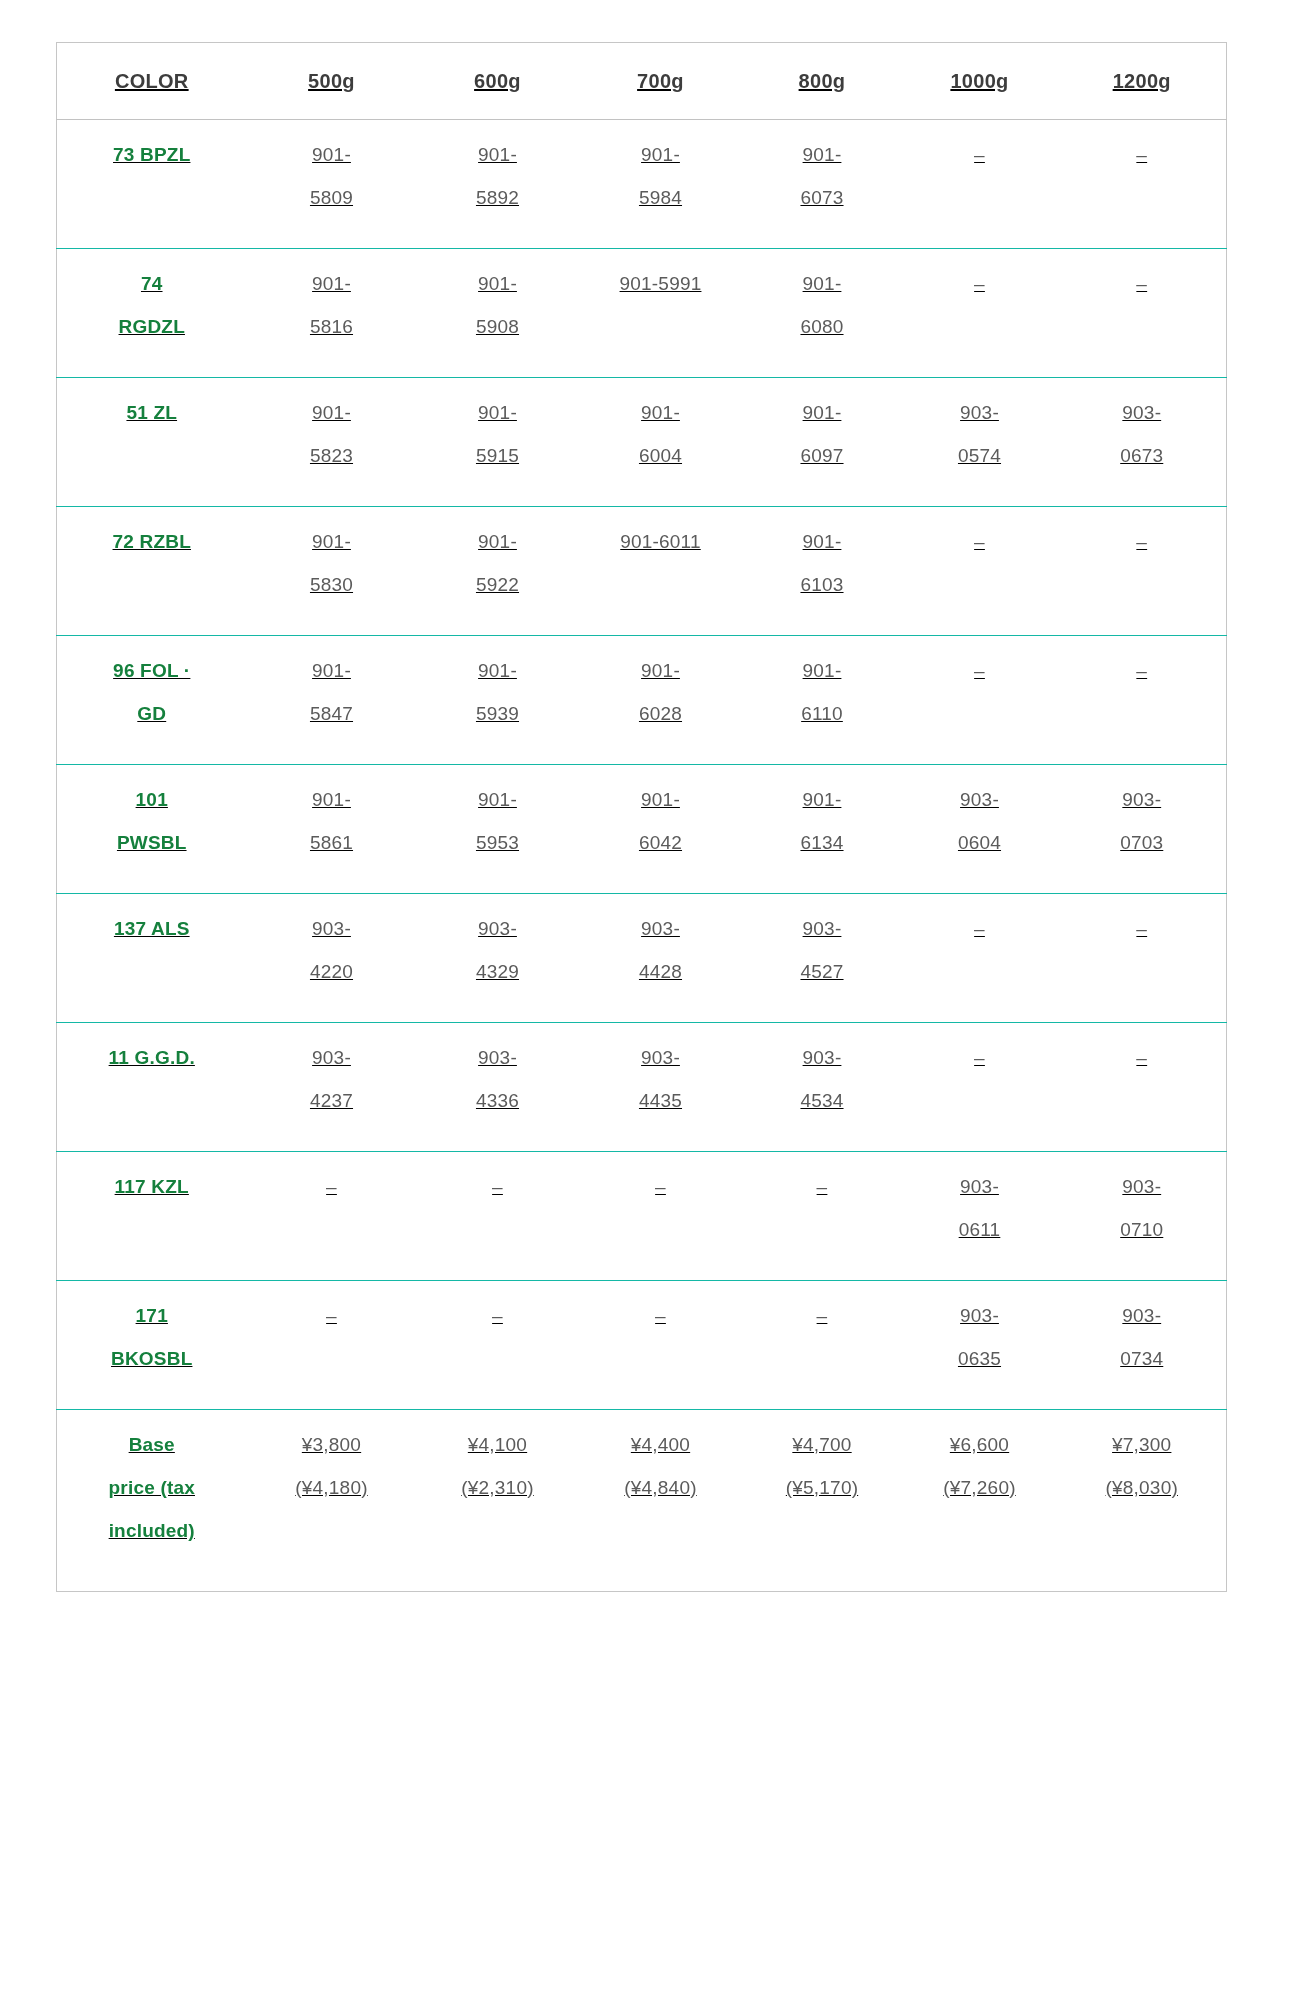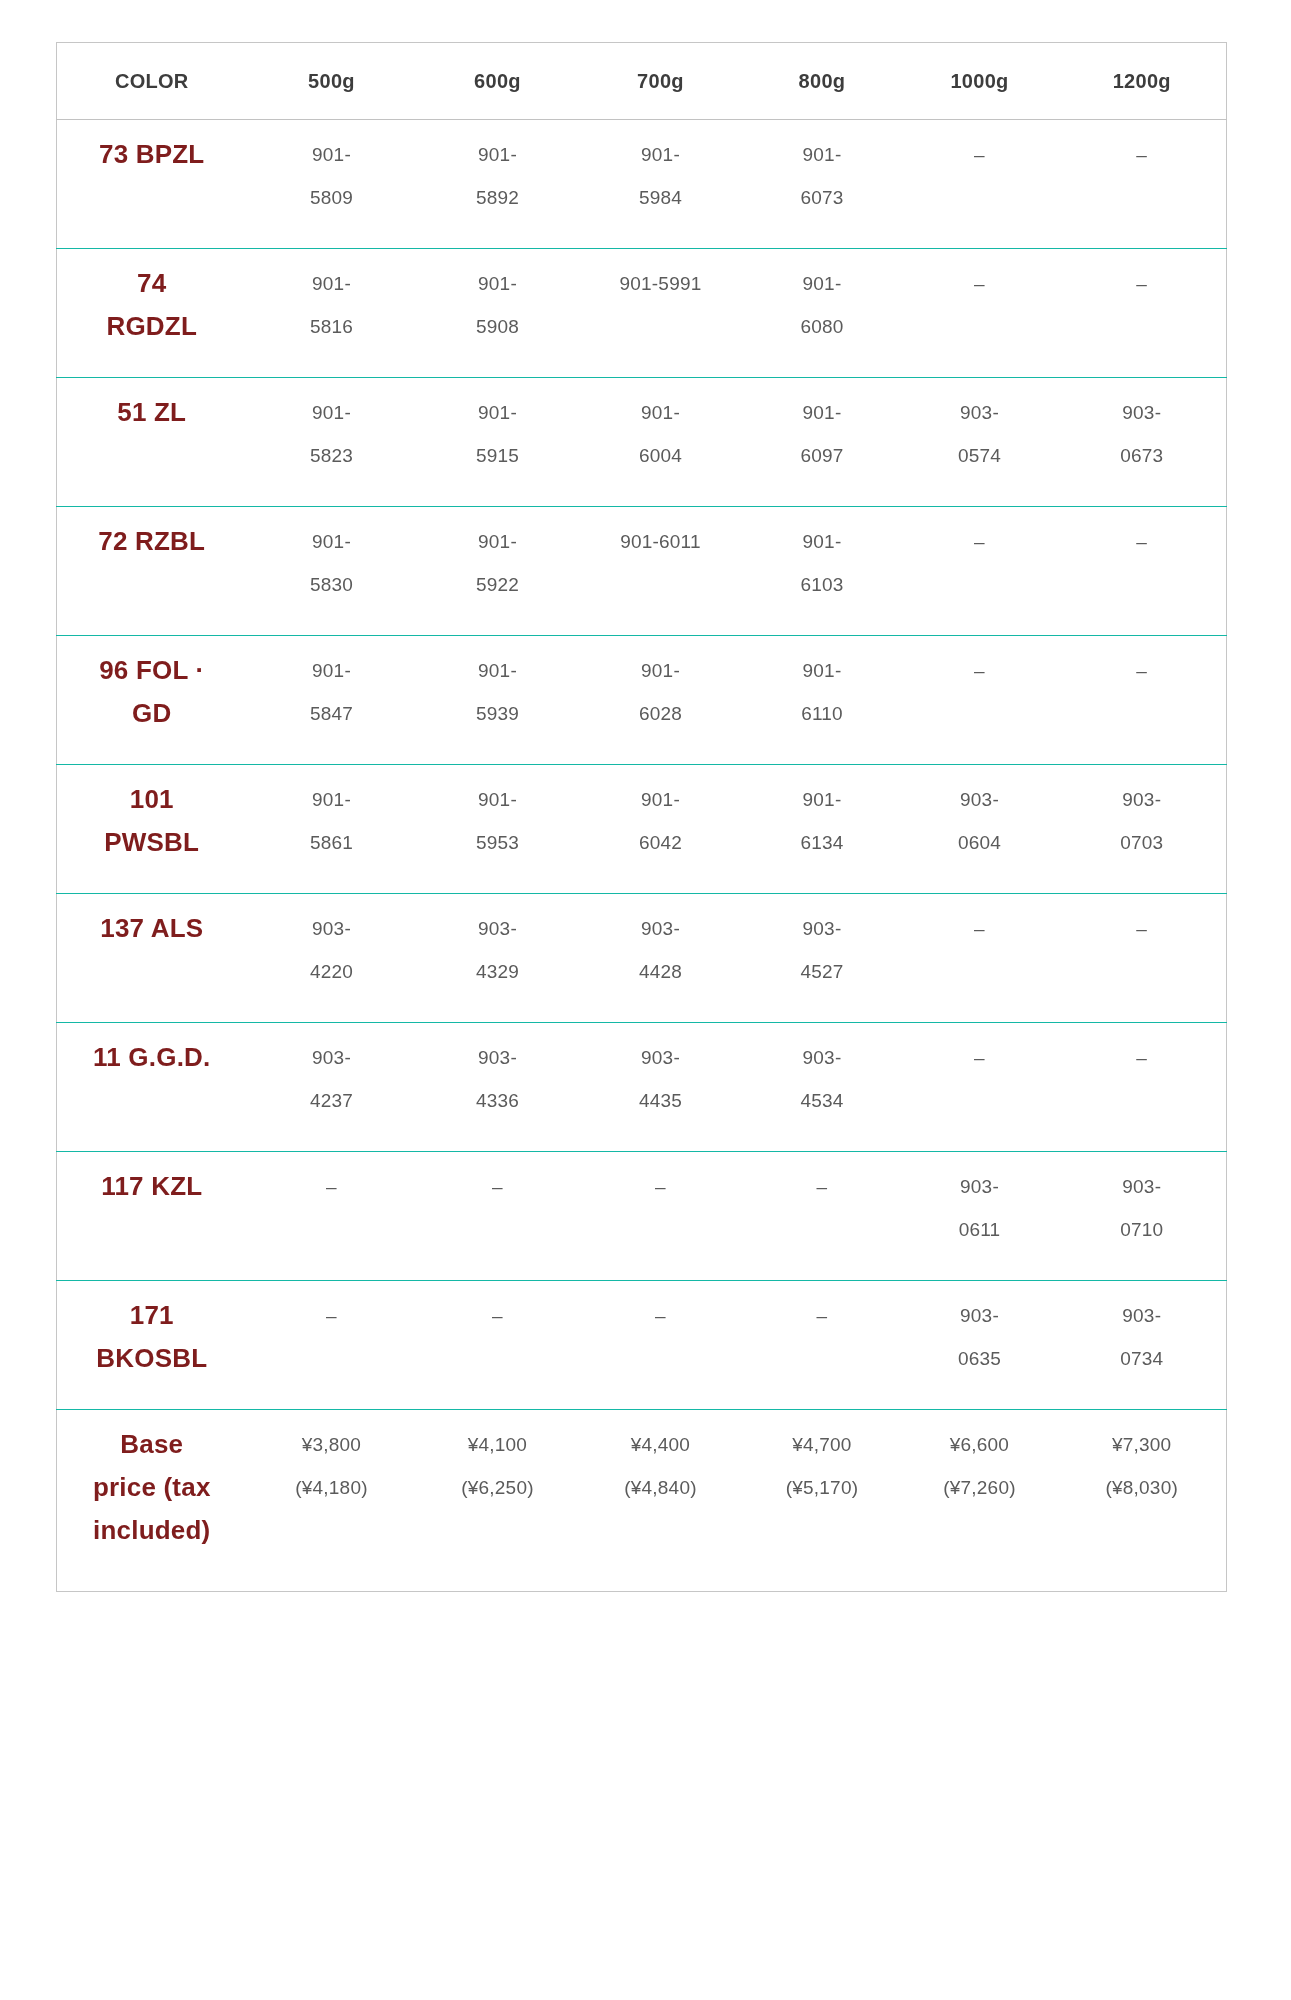--- a/index.html
+++ b/index.html
@@ -15,20 +15,21 @@
   }
   .table-wrap {
     padding: 42px 0 0 56px;
   }
   table.product-table {
     width: 1170px;
     border-collapse: collapse;
     table-layout: fixed;
     background: #ffffff;
     border: 1px solid #c6c6c6;
+    text-decoration: underline;
   }
   table.product-table col.col-color  { width: 190px; }
   table.product-table col.col-500g   { width: 170px; }
   table.product-table col.col-600g   { width: 162px; }
   table.product-table col.col-700g   { width: 164px; }
   table.product-table col.col-800g   { width: 159px; }
   table.product-table col.col-1000g  { width: 156px; }
   table.product-table col.col-1200g  { width: 169px; }
 
   th, td {
@@ -46,23 +47,23 @@
     border-bottom: 1px solid #c2c2c2;
   }
   tbody tr {
     border-top: 1px solid #14b8a6;
   }
   tbody tr:first-child {
     border-top: none;
   }
   tbody th.row-label {
     padding: 13px 10px 29px;
-    font-size: 26px;
+    font-size: 19px;
     font-weight: bold;
-    color: #7f1d1d;
+    color: #15803d;
     line-height: 43px;
     letter-spacing: 0.2px;
   }
   tbody td.cell-value {
     padding: 13px 8px 29px;
     font-size: 19px;
     font-weight: normal;
     color: #5b5b5b;
     line-height: 43px;
     letter-spacing: 0.2px;
@@ -230,21 +231,21 @@
           <td class="cell-value">903-
 0734</td>
         </tr>
         <tr class="price-row">
           <th class="row-label" scope="row">Base
 price (tax
 included)</th>
           <td class="cell-value">¥3,800
 (¥4,180)</td>
           <td class="cell-value">¥4,100
-(¥6,250)</td>
+(¥2,310)</td>
           <td class="cell-value">¥4,400
 (¥4,840)</td>
           <td class="cell-value">¥4,700
 (¥5,170)</td>
           <td class="cell-value">¥6,600
 (¥7,260)</td>
           <td class="cell-value">¥7,300
 (¥8,030)</td>
         </tr>
       </tbody>

